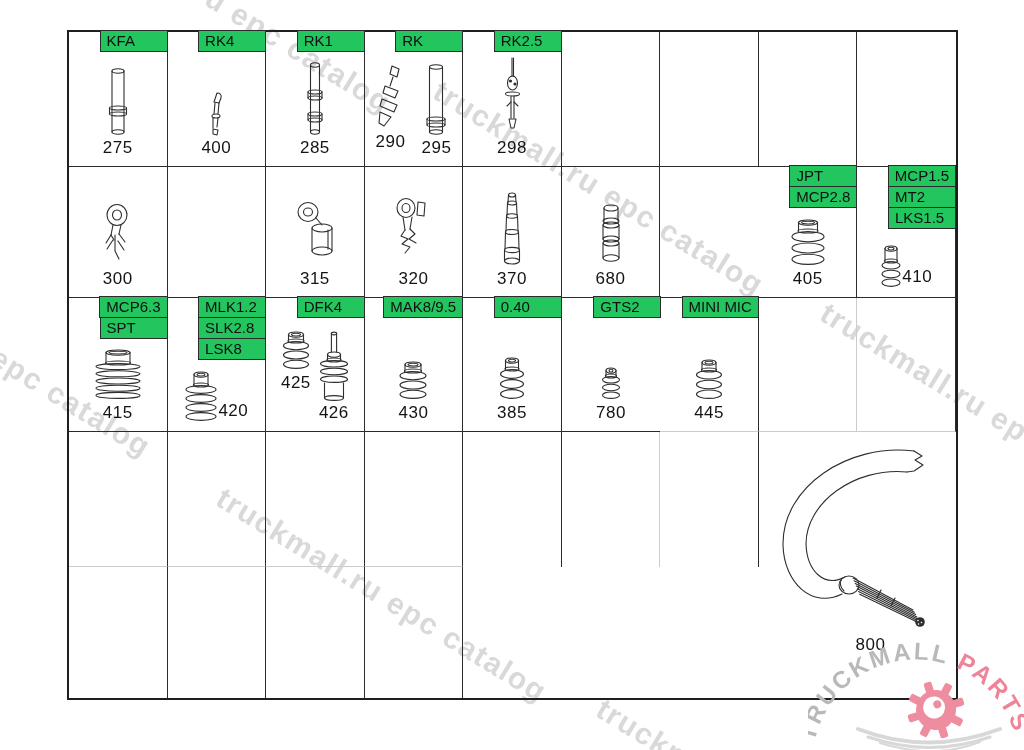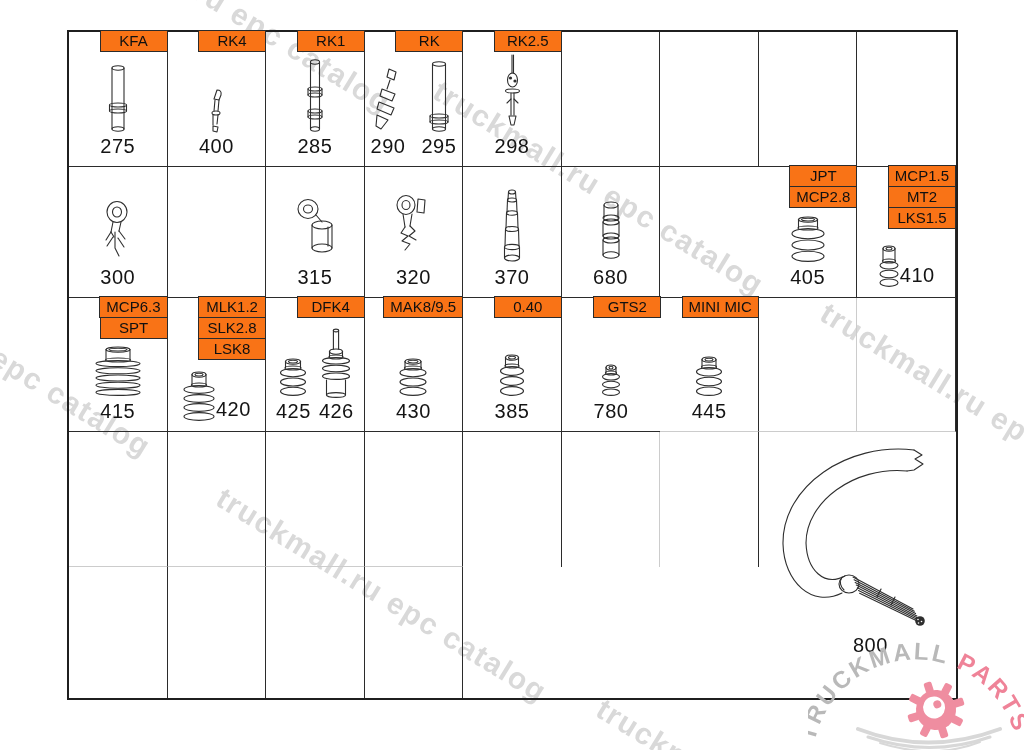--- a/index.html
+++ b/index.html
@@ -12,25 +12,25 @@
   .tbl{position:absolute;left:67px;top:30px;width:891px;height:670px;z-index:1;
        display:grid;grid-template-columns:repeat(9,1fr);grid-template-rows:135px 131px 134px 135px auto;
        border:2px solid #1f1f1f;box-sizing:border-box;}
   .cell{position:relative;display:flex;flex-direction:column;align-items:center;justify-content:flex-end;
         padding-bottom:8px;border-right:1px solid #2b2b2b;border-bottom:1px solid #2b2b2b;box-sizing:border-box;}
   .cell.nr{border-right:none;}
   .cell.nb{border-bottom:none;}
   .cell.lb{border-bottom-color:#cccccc;}
   .cell.lr{border-right-color:#cccccc;}
   .labels{position:absolute;top:-1px;right:-1px;display:flex;flex-direction:column;align-items:flex-end;z-index:3;}
-  .lbl{border:1px solid #2b2b2b;background:#f97316;height:20px;line-height:19px;font-size:15px;
-       padding:0 6px;min-width:54px;text-align:center;margin-top:-1px;color:#101010;box-sizing:content-box;}
-  .num{font-size:20px;color:#141414;margin-top:2px;letter-spacing:.5px;}
+  .lbl{border:1px solid #2b2b2b;background:#22c55e;height:20px;line-height:19px;font-size:15px;
+       padding:0 6px;min-width:54px;text-align:left;margin-top:-1px;color:#101010;box-sizing:content-box;}
+  .num{font-size:17px;color:#141414;margin-top:2px;letter-spacing:.5px;}
   .fig{display:flex;align-items:flex-end;justify-content:center;}
-  .pair{display:flex;align-items:flex-end;gap:16px;}
+  .pair{display:flex;align-items:flex-start;gap:16px;}
   .stack{display:flex;flex-direction:column;align-items:center;}
   .side{display:flex;align-items:flex-end;}
   .side .num{margin:0 0 2px 0;}
   .cablecell{grid-column:8/10;grid-row:4/6;justify-content:center;padding-bottom:34px;}
   
   .logo{position:absolute;left:808px;top:630px;width:216px;height:120px;z-index:2;}
 </style>
 </head>
 <body>
 

